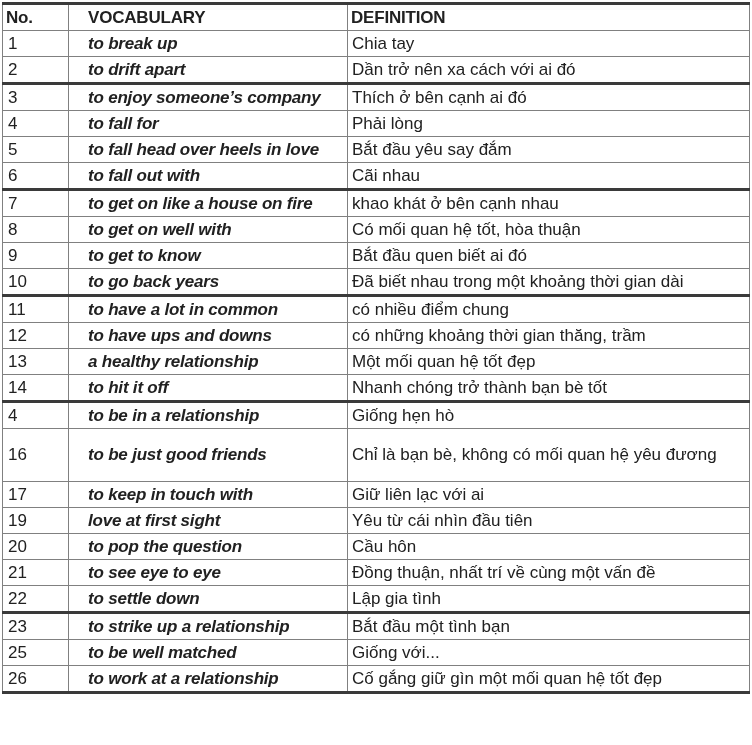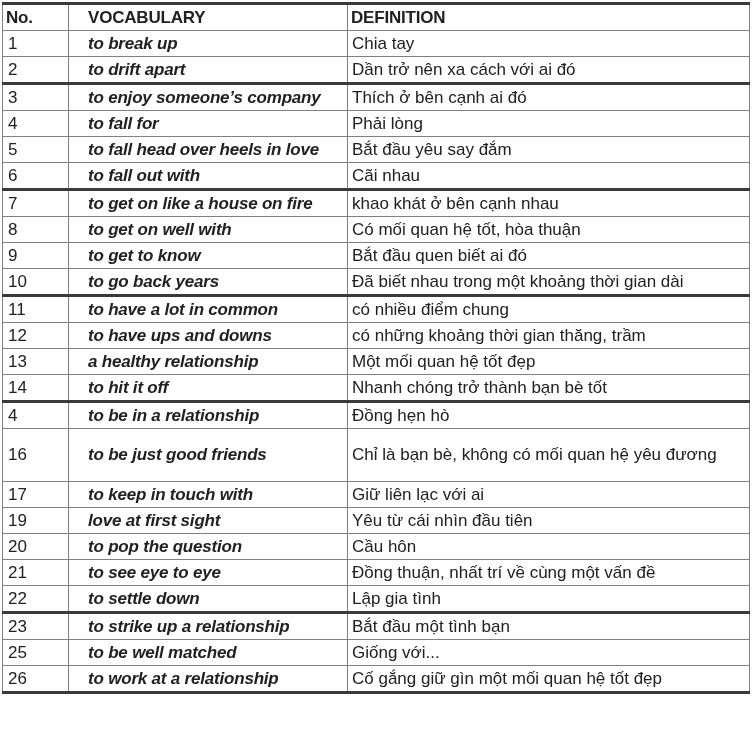--- a/index.html
+++ b/index.html
@@ -160,21 +160,21 @@
 
   <tr class="group-end">
     <td class="no-cell">14</td>
     <td class="voc-cell">to hit it off</td>
     <td class="def-cell">Nhanh chóng trở thành bạn bè tốt</td>
   </tr>
 
   <tr>
     <td class="no-cell">4</td>
     <td class="voc-cell">to be in a relationship</td>
-    <td class="def-cell">Đồng hẹn hò</td>
+    <td class="def-cell">Giống hẹn hò</td>
   </tr>
 
   <tr class="tall">
     <td class="no-cell">16</td>
     <td class="voc-cell">to be just good friends</td>
     <td class="def-cell">Chỉ là bạn bè, không có mối quan hệ yêu đương</td>
   </tr>
 
   <tr>
     <td class="no-cell">17</td>

